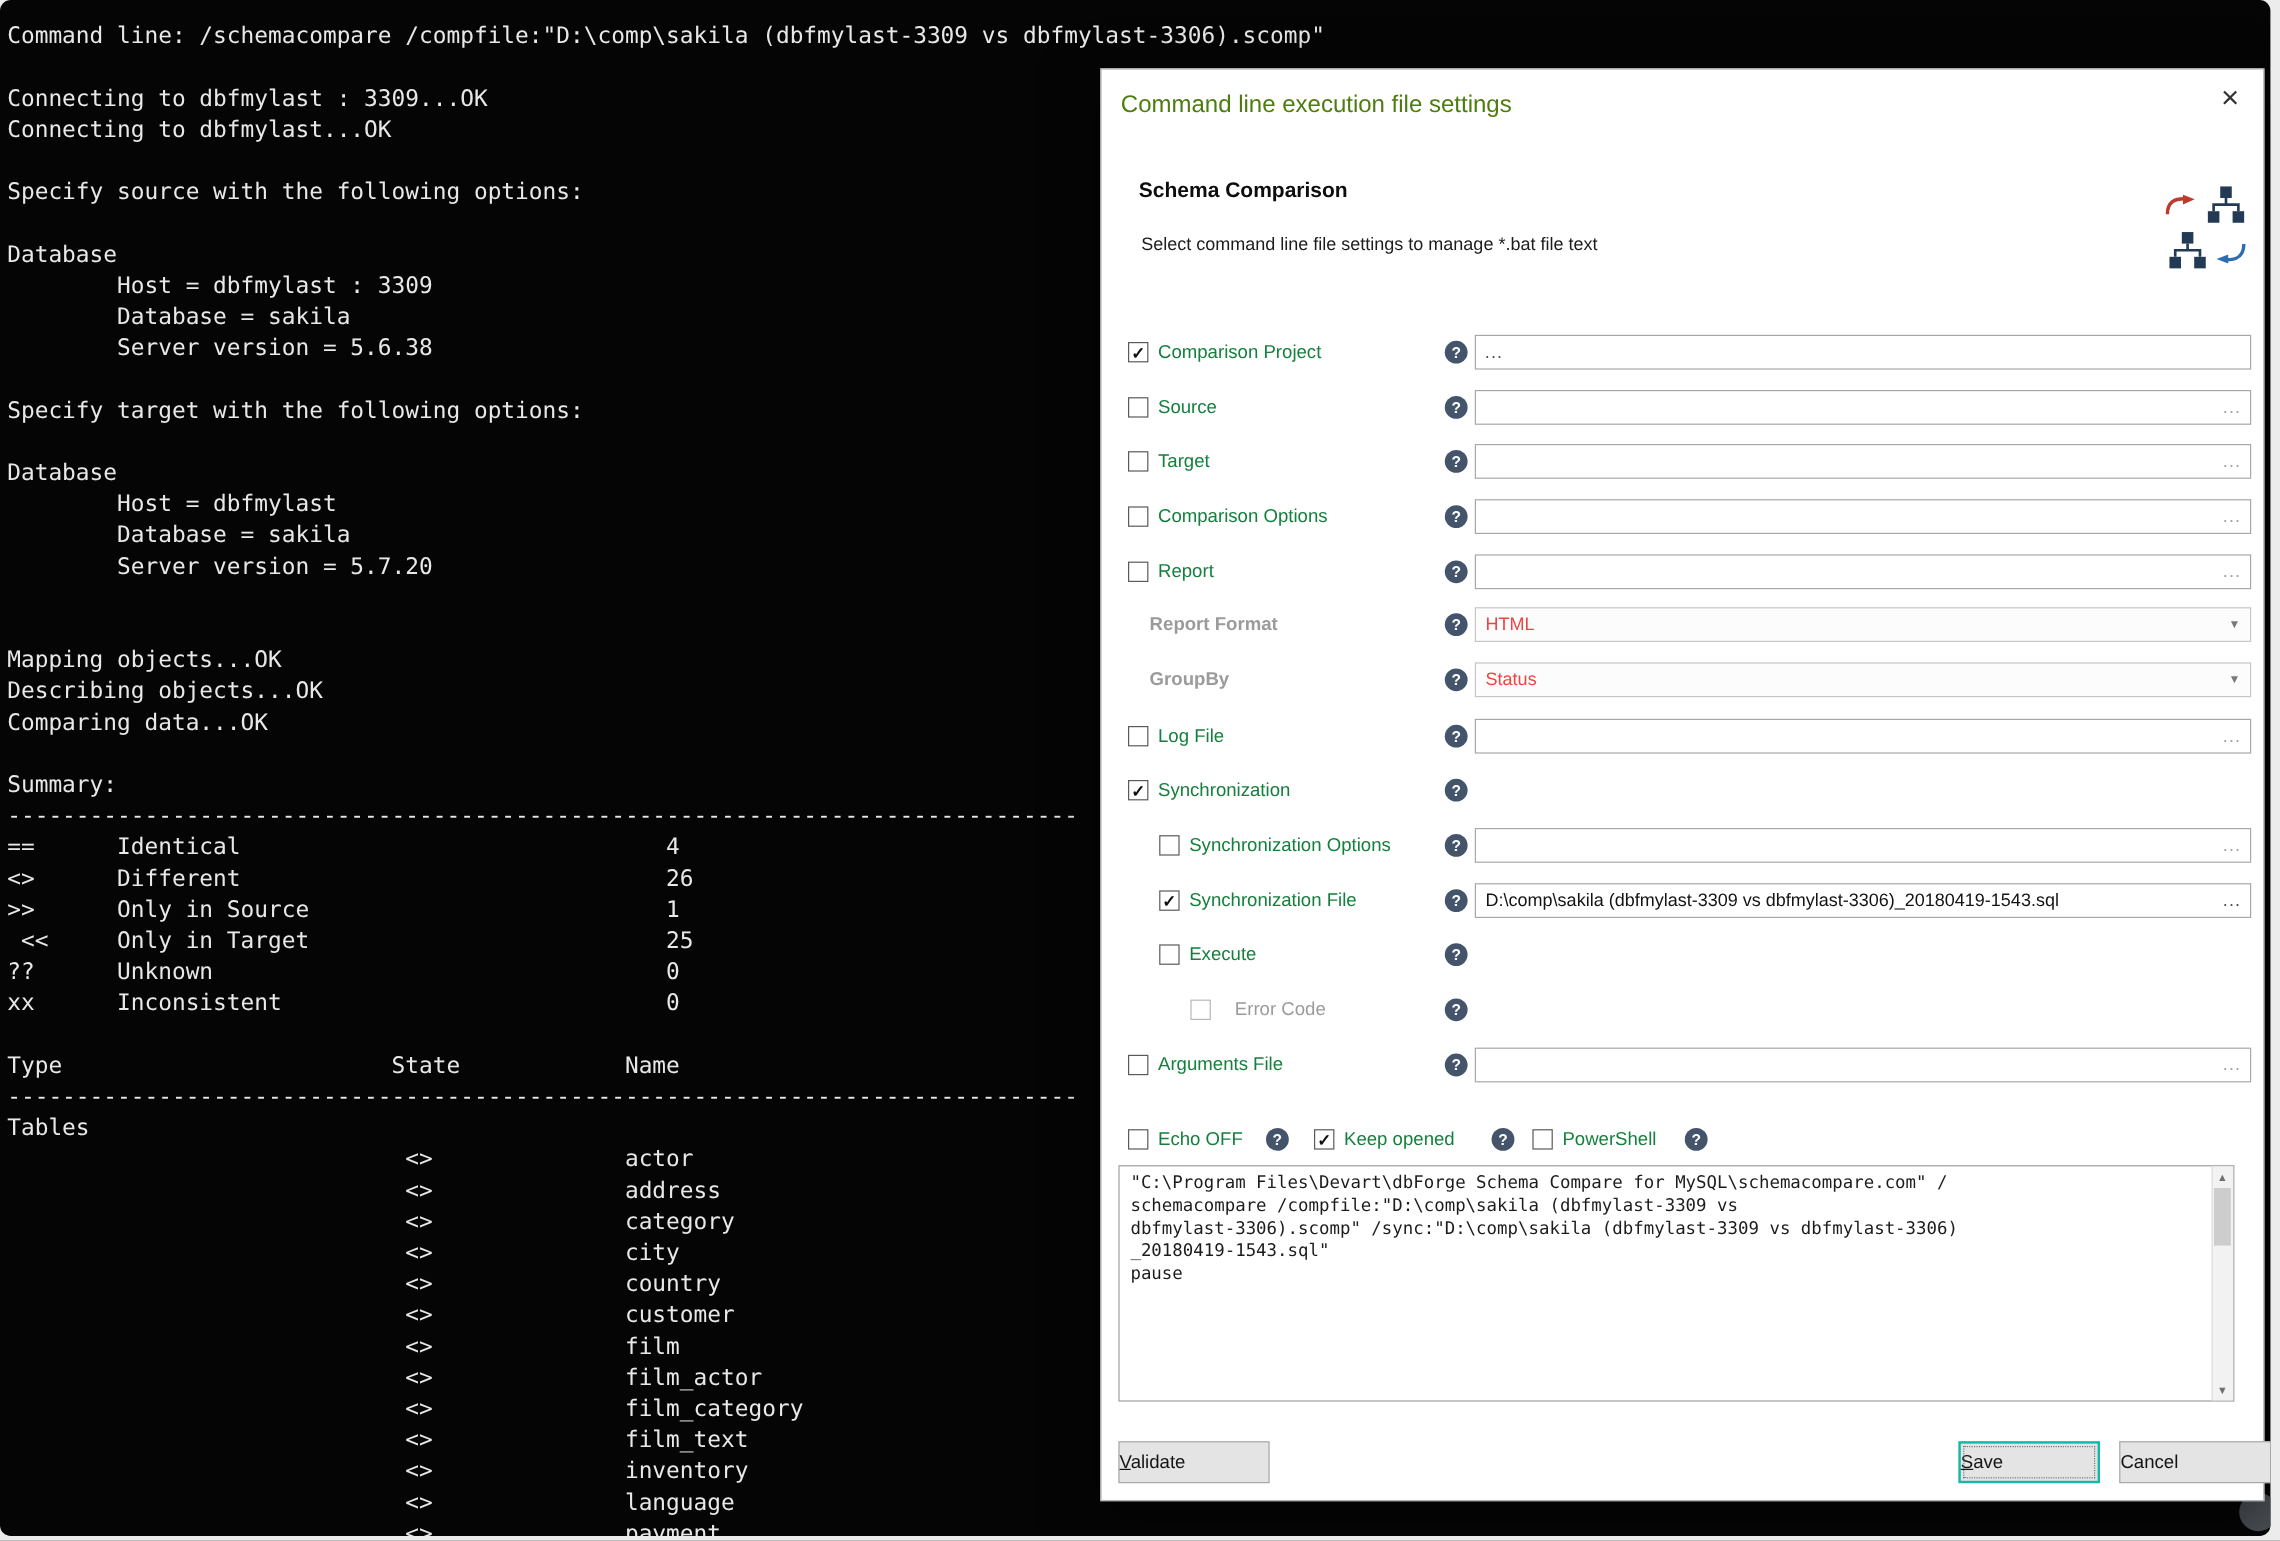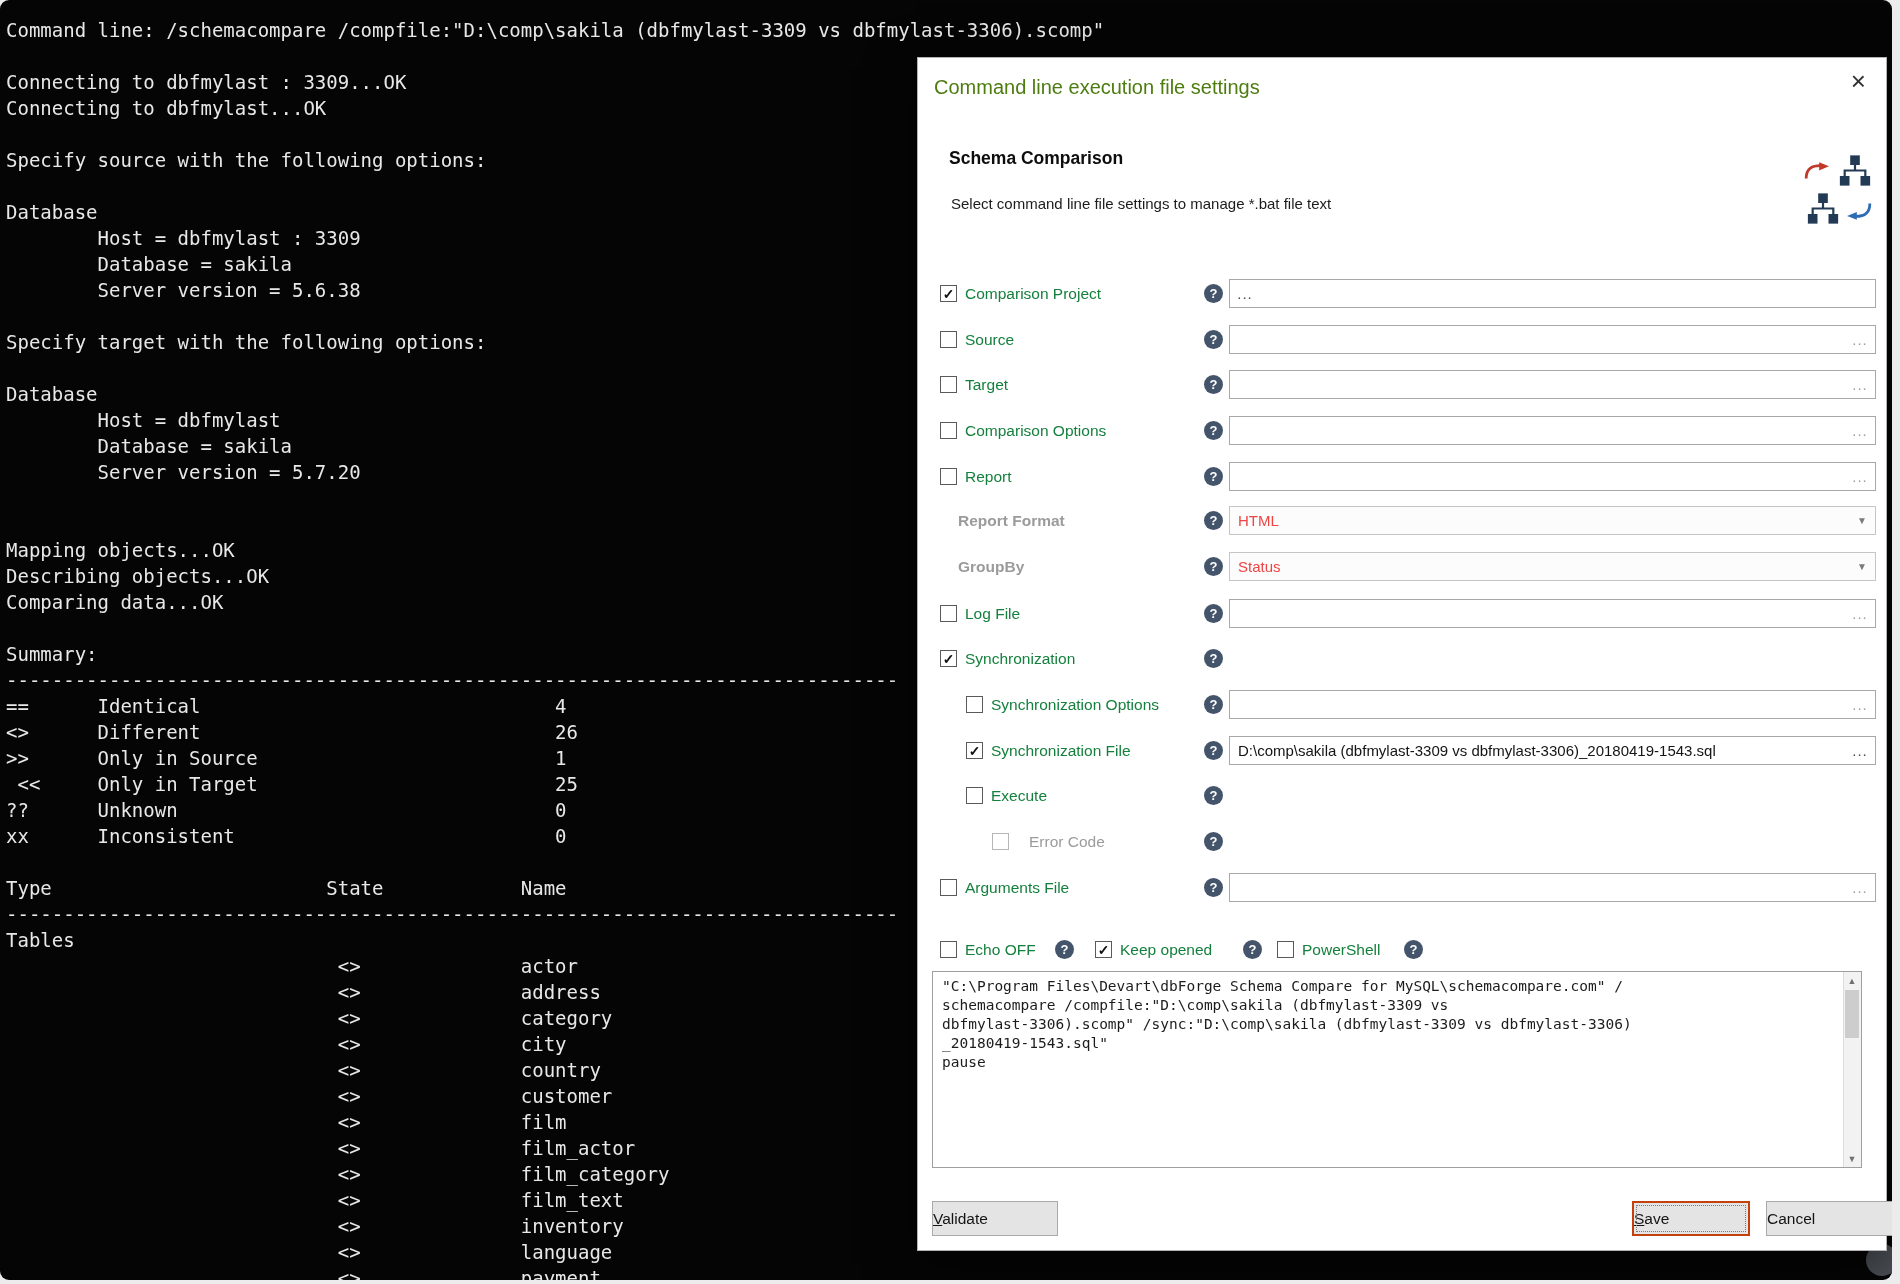--- a/index.html
+++ b/index.html
@@ -58,21 +58,21 @@
   .vscroll{position:absolute;top:0;right:0;bottom:0;width:17px;background:#f2f2f2;border-left:1px solid #dcdcdc;}
   .sarr{position:absolute;left:0;width:16px;height:17px;color:#6f6f6f;font-size:9px;
         display:flex;align-items:center;justify-content:center;}
   .sarr.up{top:0;} .sarr.down{bottom:0;}
   .sthumb{position:absolute;left:1px;top:18px;width:14px;height:48px;background:#cdcdcd;}
   
   .btn{position:absolute;top:1143px;height:35px;border:1px solid #a9a9a9;background:#e4e4e4;
        font-size:15.5px;color:#141414;display:flex;align-items:center;justify-content:flex-start;
        box-sizing:border-box;cursor:pointer;}
   #btn-validate{left:14px;width:126px;}
-  #btn-save{left:714px;width:118px;border:2px solid #c2410c;outline:1px dotted #7a7a7a;outline-offset:-5px;}
+  #btn-save{left:714px;width:118px;border:2px solid #14b8a6;outline:1px dotted #7a7a7a;outline-offset:-5px;}
   #btn-cancel{left:848px;width:128px;}
   .ak{display:block;} .ak::first-letter{text-decoration:underline;}
 </style>
 </head>
 <body>
 
 <div class="frame">
   <pre class="console">Command line: /schemacompare /compfile:"D:\comp\sakila (dbfmylast-3309 vs dbfmylast-3306).scomp"
 
 Connecting to dbfmylast : 3309...OK

